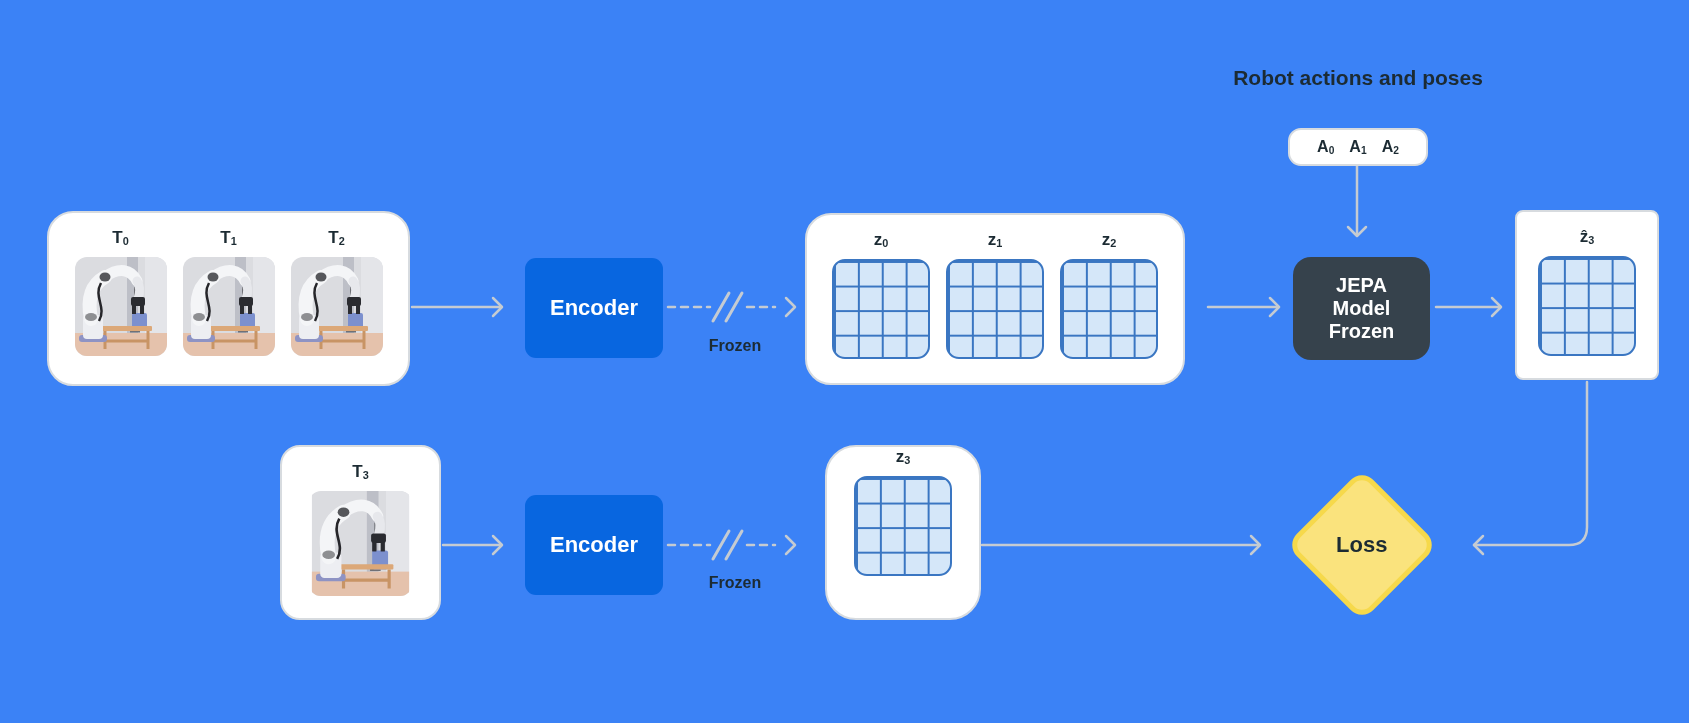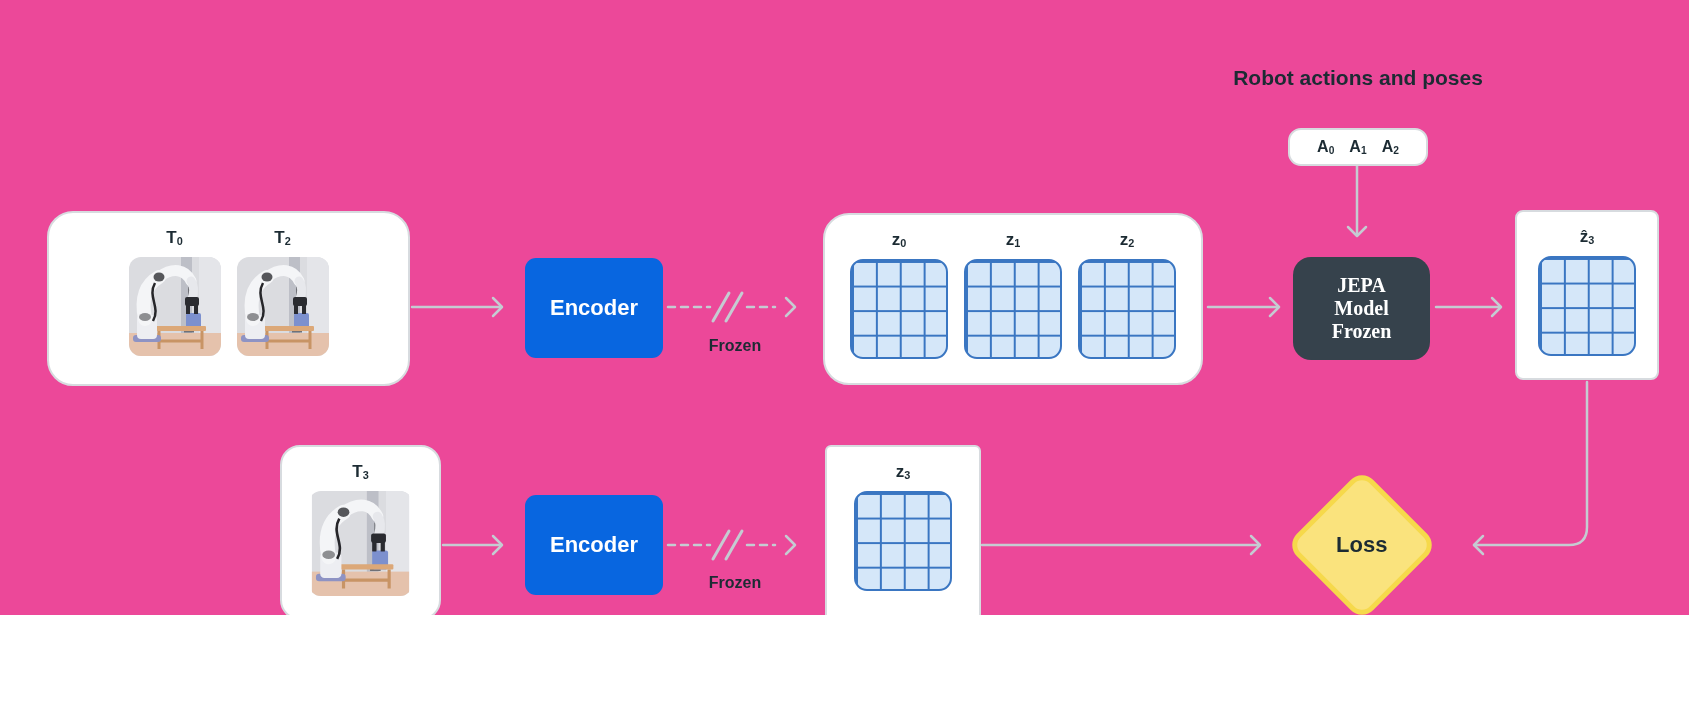--- a/index.html
+++ b/index.html
@@ -1,16 +1,16 @@
 <!DOCTYPE html>
 <html><head>
 <meta charset="utf-8">
 <style>
   html,body{margin:0;padding:0;background:#ffffff;}
-  .canvas{position:relative;width:1689px;height:615px;background:#ec4899;overflow:hidden;
+  .canvas{position:relative;width:1689px;height:723px;background:#3b82f6;overflow:hidden;
           font-family:"Liberation Sans","DejaVu Sans",sans-serif;color:#1C2B33;}
 
   
   .panel{position:absolute;box-sizing:border-box;background:#fff;border:2px solid #D7DBDF;
          display:flex;justify-content:center;align-items:flex-start;}
   .fig{display:flex;flex-direction:column;align-items:center;}
   .fig-label{font-weight:bold;font-size:17px;line-height:20px;margin-bottom:9px;white-space:nowrap;}
   .fig-label sub{font-size:0.64em;line-height:0;vertical-align:-0.22em;}
 
   .robot-img{width:92px;height:99px;border-radius:12px;overflow:hidden;display:block;}
@@ -18,21 +18,21 @@
 
   .grid{width:98px;height:100px;box-sizing:border-box;border:2px solid #3A76C2;border-radius:13px;
         background-color:#D5E7F9;
         background-image:linear-gradient(to right,#3A76C2 2px,transparent 2px),
                          linear-gradient(to bottom,#3A76C2 2px,transparent 2px);
         background-size:25.4% 25.6%;}
 
   .proc-box{position:absolute;box-sizing:border-box;border-radius:18px;color:#fff;font-weight:bold;
             display:flex;align-items:center;justify-content:center;text-align:center;}
   .encoder{width:138px;height:100px;background:#0866E0;font-size:22px;border-radius:11px;}
-  .jepa{left:1293px;top:257px;width:137px;height:103px;background:#36424C;font-size:20px;line-height:23px;font-family:Liberation Serif, serif;}
+  .jepa{left:1293px;top:257px;width:137px;height:103px;background:#36424C;font-size:20px;line-height:23px;}
   .jepa span{display:block;}
 
   .frozen{position:absolute;width:130px;text-align:center;font-weight:bold;font-size:16px;}
 
   .title-top{position:absolute;left:1207px;top:66px;width:302px;text-align:center;
              font-weight:bold;font-size:21px;}
   .capsule{position:absolute;left:1288px;top:112px;width:140px;height:38px;box-sizing:border-box;
            background:#fff;border:2px solid #D7DBDF;border-radius:13px;
            display:flex;align-items:center;justify-content:center;gap:15px;
            font-weight:bold;font-size:16px;margin-top:16px;}
@@ -129,33 +129,39 @@
   </div>
 
   <div class="panel" style="left:47px;top:211px;width:363px;height:175px;border-radius:26px;padding-top:15px;gap:16px;">
     <div class="fig">
       <div class="fig-label"><span>T</span><sub>0</sub></div>
       <svg class="robot-img" viewBox="0 0 92 99">
           <use href="#robot-scene"></use>
         </svg>
     </div>
     <div class="fig">
+      <div class="fig-label"><span>T</span><sub>1</sub></div>
+      <svg class="robot-img" viewBox="0 0 92 99">
+          <use href="#robot-scene"></use>
+        </svg>
+    </div>
+    <div class="fig">
       <div class="fig-label"><span>T</span><sub>2</sub></div>
       <svg class="robot-img" viewBox="0 0 92 99">
           <use href="#robot-scene"></use>
         </svg>
     </div>
   </div>
 
   <div class="proc-box encoder" style="left:525px;top:258px;">
     <span>Encoder</span>
   </div>
   <div class="frozen" style="left:670px;top:337px;">Frozen</div>
 
-  <div class="panel" style="left:823px;top:213px;width:380px;height:172px;border-radius:26px;padding-top:15px;gap:16px;">
+  <div class="panel" style="left:805px;top:213px;width:380px;height:172px;border-radius:26px;padding-top:15px;gap:16px;">
     <div class="fig">
       <div class="fig-label"><span>z</span><sub>0</sub></div>
       <div class="grid"></div>
     </div>
     <div class="fig">
       <div class="fig-label"><span>z</span><sub>1</sub></div>
       <div class="grid"></div>
     </div>
     <div class="fig">
       <div class="fig-label"><span>z</span><sub>2</sub></div>
@@ -185,21 +191,21 @@
           <use href="#robot-scene"></use>
         </svg>
     </div>
   </div>
 
   <div class="proc-box encoder" style="left:525px;top:495px;">
     <span>Encoder</span>
   </div>
   <div class="frozen" style="left:670px;top:574px;">Frozen</div>
 
-  <div class="panel" style="left:825px;top:445px;width:156px;height:175px;border-radius:6px;padding-top:15px;">
+  <div class="panel" style="left:825px;top:445px;width:156px;height:175px;border-radius:31px;">
     <div class="fig">
       <div class="fig-label"><span>z</span><sub>3</sub></div>
       <div class="grid"></div>
     </div>
   </div>
 
   <div class="loss-diamond">
     <span class="loss-label">Loss</span>
   </div>
 

